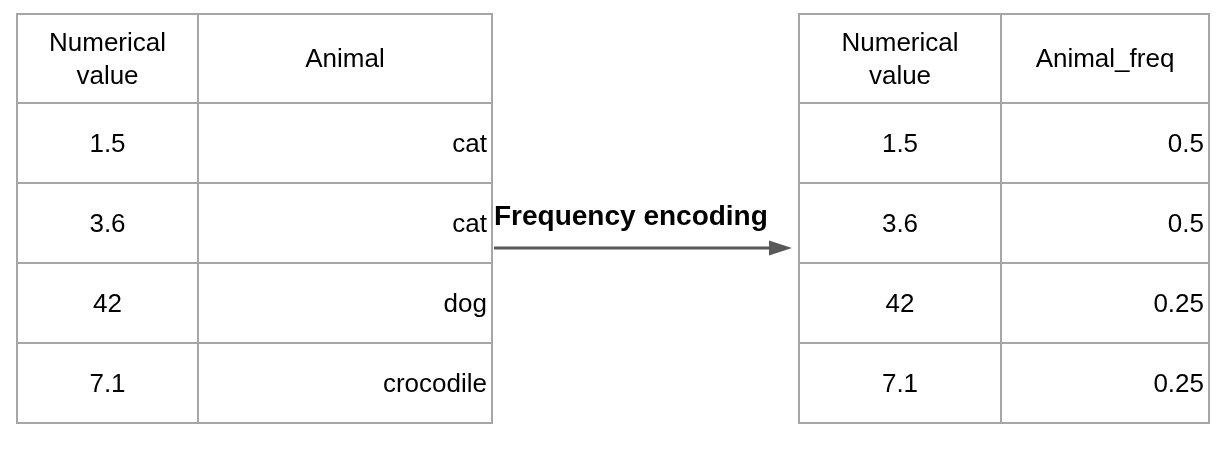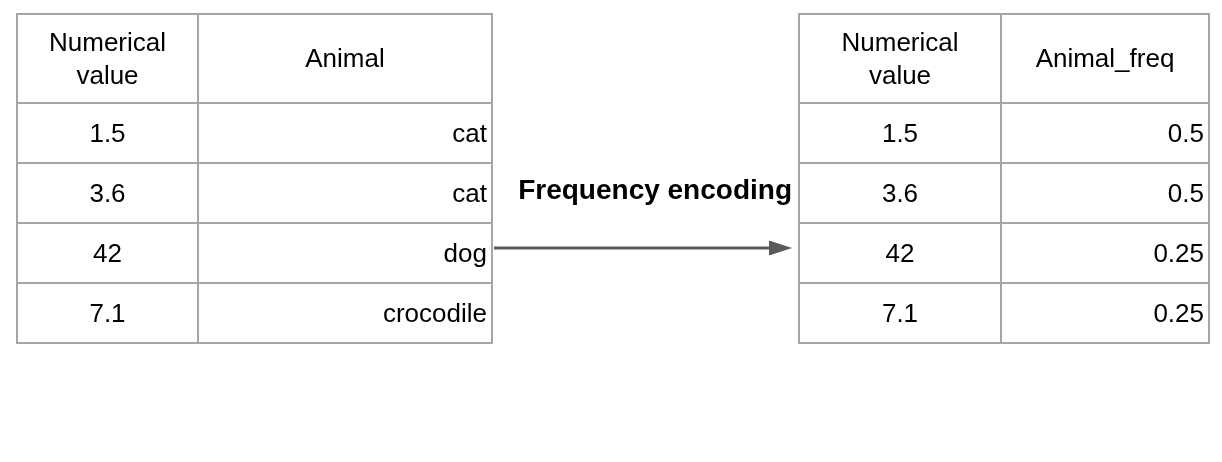--- a/index.html
+++ b/index.html
@@ -43,33 +43,33 @@
   }
   .tbl td.num {
     text-align: center;
     padding: 0 4px;
   }
   .tbl td.txt {
     text-align: right;
     padding: 0 4px 0 19px;
   }
   tr.hdr-row { height: 89px; }
-  tr.data-row { height: 60px; }
+  tr.data-row { height: 80px; }
 
   .left-tbl { left: 16px; top: 13px; width: 477px; }
   .left-tbl .col1 { width: 181px; }
   .right-tbl { left: 798px; top: 13px; width: 412px; }
   .right-tbl .col1 { width: 202px; }
 
   .arrow-label {
     position: absolute;
     left: 494px;
-    top: 174px;
+    top: 200px;
     width: 298px;
-    text-align: right;
+    text-align: left;
     font-size: 28px;
     font-weight: bold;
     color: var(--text);
     white-space: nowrap;
   }
   .arrow-svg {
     position: absolute;
     left: 494px;
     top: 236px;
     width: 300px;

